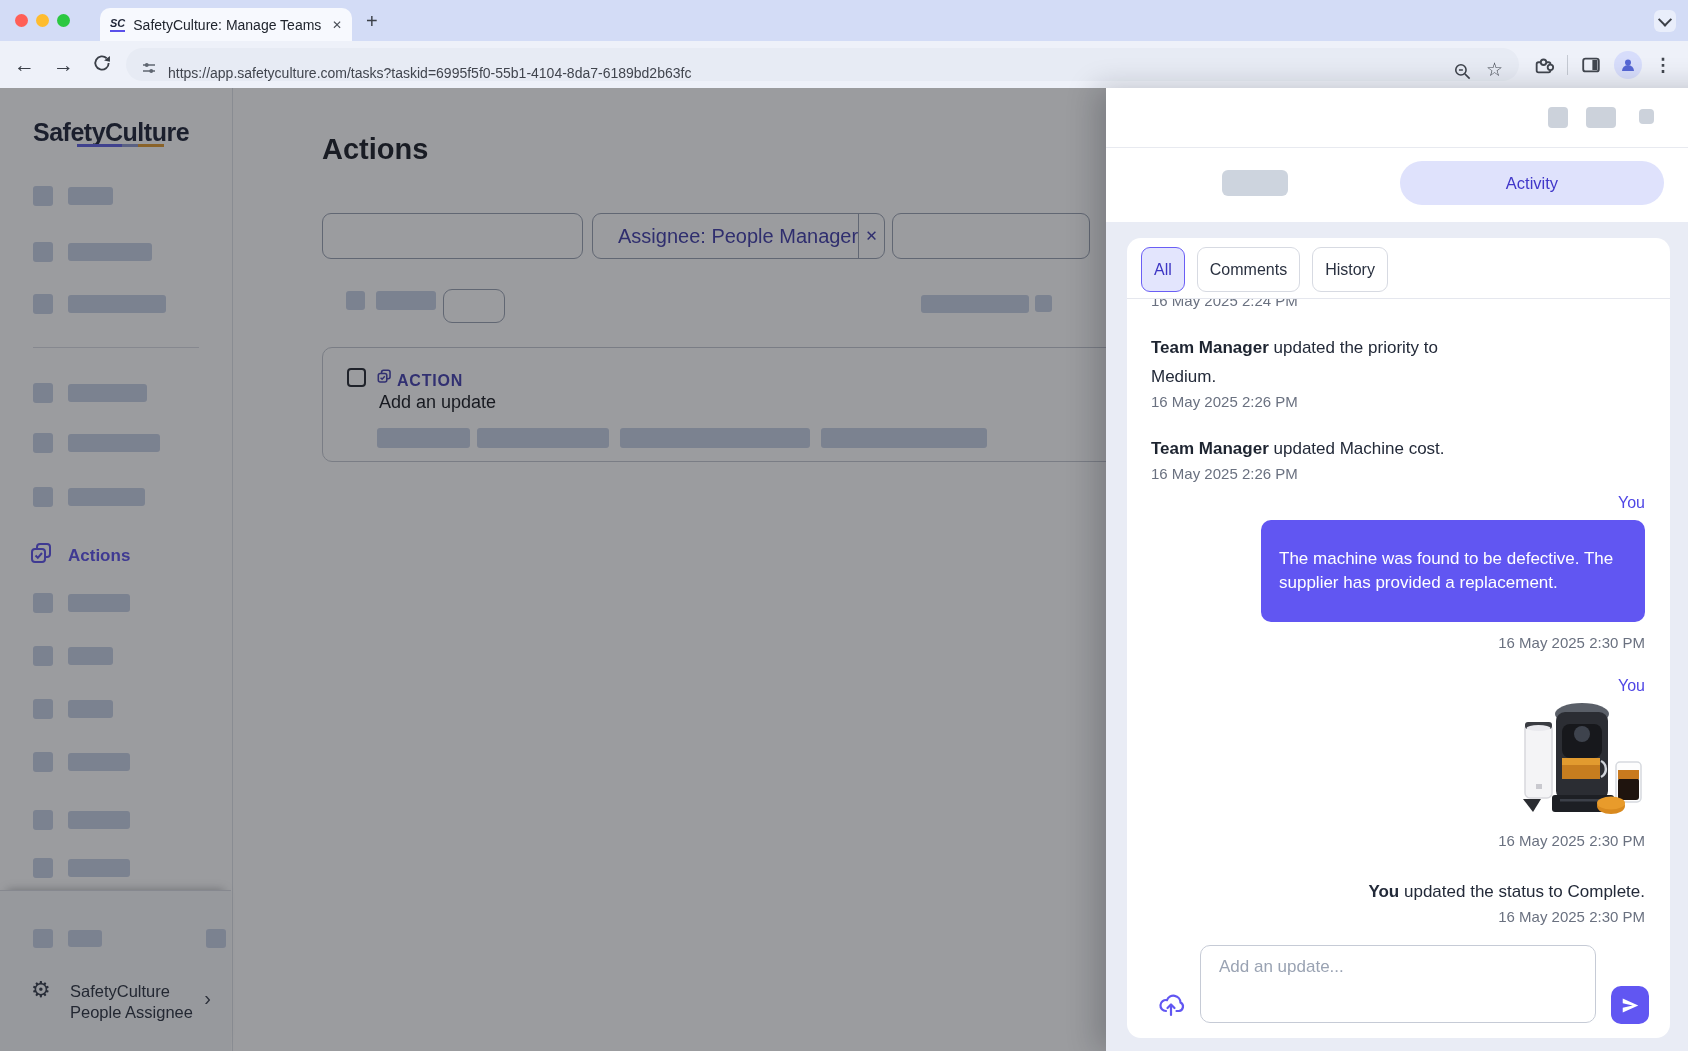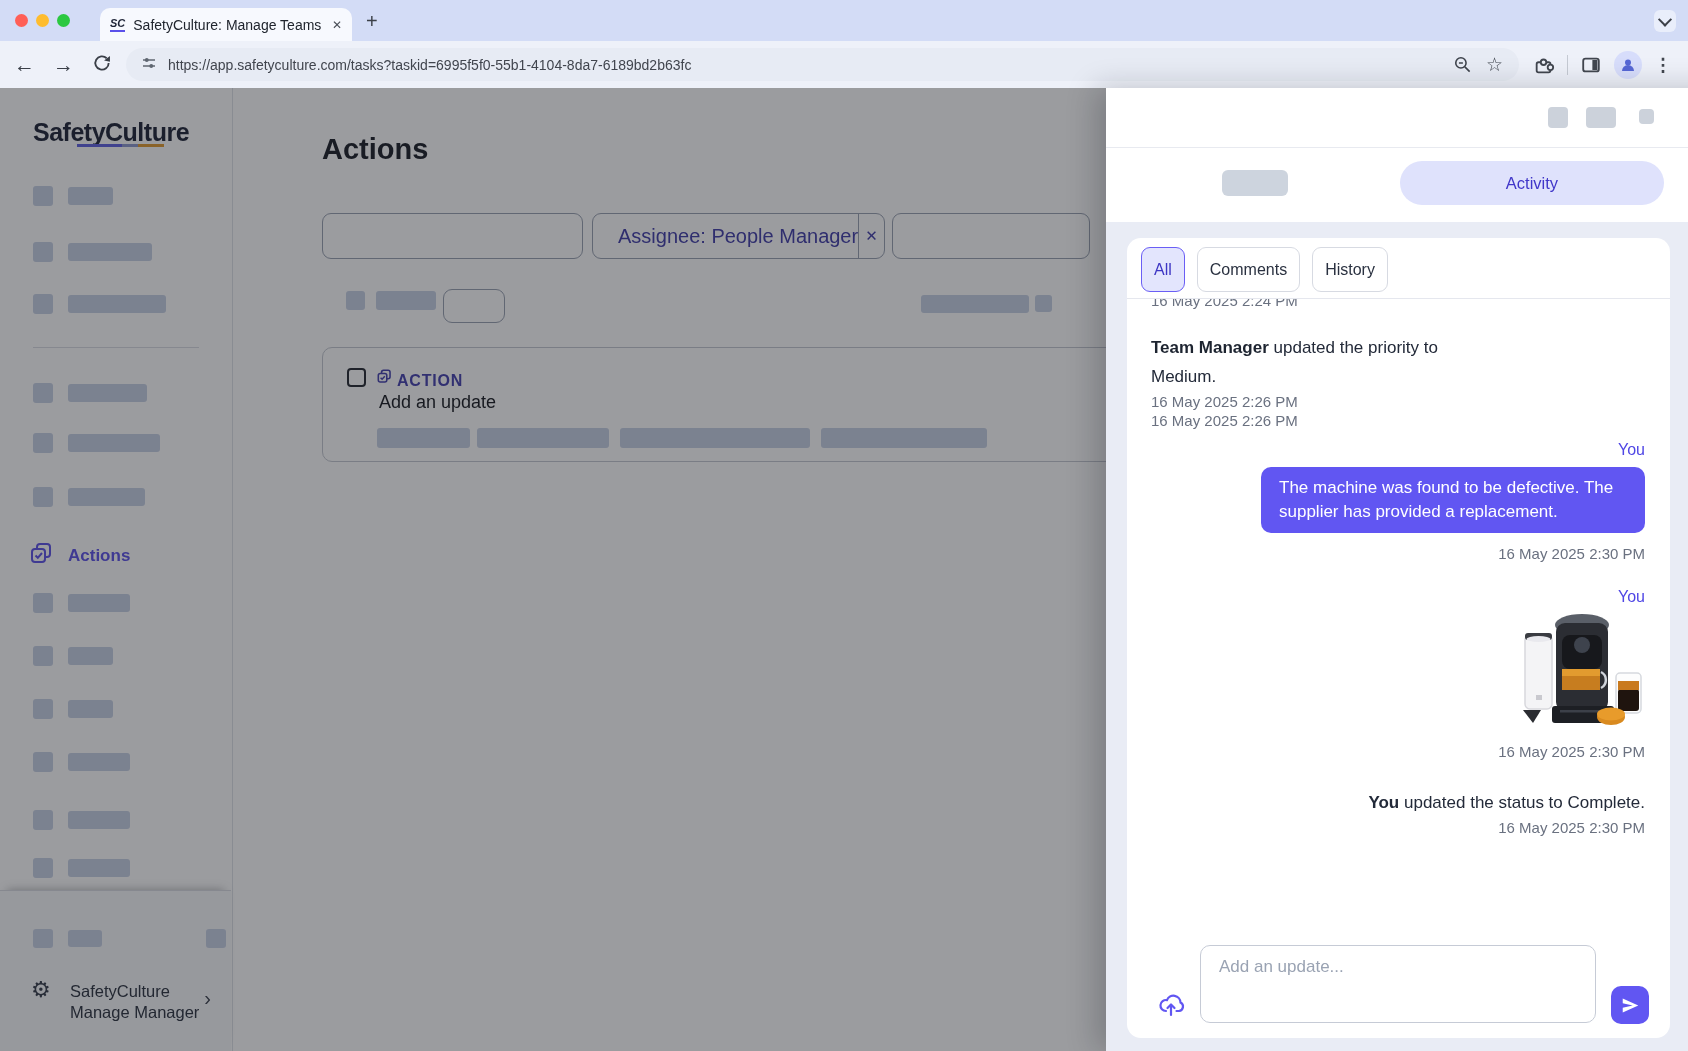--- a/index.html
+++ b/index.html
@@ -15,21 +15,21 @@
   .tab-title{flex:1;font-size:14px;color:#20252e;white-space:nowrap;overflow:hidden;}
   .tab-close{font-size:12px;color:#4a4f58;margin-left:6px;cursor:default;}
   .newtab{font-size:20px;color:#3c4048;margin-left:14px;line-height:20px;}
   .strip-chevron{margin-left:auto;margin-right:12px;width:22px;height:22px;border-radius:6px;background:rgba(255,255,255,.5);display:flex;align-items:center;justify-content:center;}
   .chev-down{width:8px;height:8px;border-right:2px solid #3c4048;border-bottom:2px solid #3c4048;transform:rotate(45deg) translate(-1px,-1px);}
 
   .toolbar{position:absolute;left:0;top:41px;width:1688px;height:47px;background:#eef1f9;display:flex;align-items:center;}
   .nav-glyph{font-size:21px;color:#3a3f48;margin-left:18px;}
   .nav-glyph.first{margin-left:14px;}
   .reload-svg{margin-left:18px;}
-  .omnibox{flex:1;height:33px;margin-left:14px;margin-right:14px;background:#e7ebf4;border-radius:17px;display:flex;align-items:center;overflow:hidden;}
+  .omnibox{flex:1;height:33px;margin-left:14px;margin-right:14px;background:#e7ebf4;border-radius:17px;display:flex;align-items:flex-end;overflow:hidden;}
   .site-icon{margin-left:14px;}
   .url{flex:1;margin-left:10px;font-size:14px;color:#41454e;white-space:nowrap;overflow:hidden;}
   .omni-ic{margin-right:14px;display:flex;}
   .star{font-size:19px;color:#41464f;margin-right:16px;}
   .tool-ic{display:flex;margin-right:12px;}
   .tb-div{width:1px;height:20px;background:#c5cad3;margin-right:12px;}
   .avatar{width:28px;height:28px;border-radius:50%;background:#d7ddfb;display:flex;align-items:center;justify-content:center;margin-right:12px;}
   .kebab{font-size:18px;color:#41464f;margin-right:16px;font-weight:700;}
 
   
@@ -86,21 +86,21 @@
   .ftab.active{background:#e3e5fd;border:1.5px solid #6a5ef5;color:#3d35c4;}
   .acard-div{position:absolute;left:0;top:60px;width:543px;height:1px;background:#e5e7ee;}
   .feed{position:absolute;left:0;top:61px;width:543px;height:639px;box-sizing:border-box;padding:0 25px 0 24px;overflow:hidden;}
   .ts{font-size:15px;color:#6a7180;}
   .ts-clipped{margin-top:-7px;}
   .h-entry{max-width:345px;margin-top:24px;font-size:17px;line-height:29px;color:#232a39;}
   .h-entry b{font-weight:700;color:#1d2430;}
   .h-ts{margin-top:2px;}
   .right{text-align:right;}
   .you-label{font-size:16px;font-weight:500;color:#4f46e5;}
-  .bubble{margin:8px 0 0 auto;width:fit-content;max-width:384px;box-sizing:border-box;background:#6156f2;color:#fff;border-radius:10px;padding:9px 18px;font-size:17px;line-height:24px;text-align:left;}
+  .bubble{margin:8px 0 0 auto;width:fit-content;max-width:384px;box-sizing:border-box;background:#6156f2;color:#fff;border-radius:10px;padding:27px 18px;font-size:17px;line-height:24px;text-align:left;}
   .b-ts{margin-top:12px;}
   .photo{display:block;margin:5px 0 0 auto;width:129px;height:119px;}
   .status-entry{margin-top:28px;font-size:17px;line-height:29px;color:#232a39;}
   .composer-input{position:absolute;left:73px;top:707px;width:396px;height:78px;box-sizing:border-box;border:1.5px solid #c6cbd6;border-radius:10px;padding:11px 18px;font-family:"Liberation Sans",sans-serif;font-size:17px;color:#2a3140;resize:none;outline:none;background:#fff;}
   .composer-input::placeholder{color:#9aa3b3;}
   .upload-btn{position:absolute;left:28px;top:752px;width:32px;height:32px;display:flex;align-items:center;justify-content:center;}
   .send-btn{position:absolute;left:484px;top:748px;width:38px;height:38px;background:#6156f2;border-radius:10px;display:flex;align-items:center;justify-content:center;}
 </style>
 </head>
 <body>
@@ -245,21 +245,21 @@
 
       <div class="side-footer">
         <div class="srow" style="top:38px">
             <span class="sq20" style="height:19px"></span>
             <span class="sbar" style="width:34px;height:17px"></span>
           </div>
         <span class="sq20" style="position:absolute;left:206px;top:38px;width:20px;height:19px"></span>
         <span class="foot-gear">⚙</span>
         <div class="foot-org">
           <div>SafetyCulture</div>
-          <div>Manage Manager</div>
+          <div>People Assignee</div>
         </div>
         <span class="foot-chevron">›</span>
       </div>
     </div>
 
     <div class="main-title">Actions</div>
 
     <div class="chip c1"></div>
     <div class="chip c2">
       <span class="chip-label">Assignee: People Manager</span>
@@ -316,20 +316,24 @@
 
           <div class="feed">
             <div class="ts ts-clipped">16 May 2025 2:24 PM</div>
 
             <div class="h-entry">
               <b>Team Manager</b>
               <span>updated the priority to Medium.</span>
             </div>
             <div class="ts h-ts">16 May 2025 2:26 PM</div>
 
+            <div class="h-entry">
+              <b>Team Manager</b>
+              <span>updated Machine cost.</span>
+            </div>
             <div class="ts h-ts">16 May 2025 2:26 PM</div>
 
             <div class="right you-label" style="margin-top:12px">You</div>
             <div class="bubble">The machine was found to be defective. The supplier has provided a replacement.</div>
             <div class="ts right b-ts">16 May 2025 2:30 PM</div>
 
             <div class="right you-label" style="margin-top:26px">You</div>
             <svg class="photo" viewBox="0 0 129 119">
               <rect x="0" y="0" width="129" height="119" fill="#ffffff"></rect>
 

